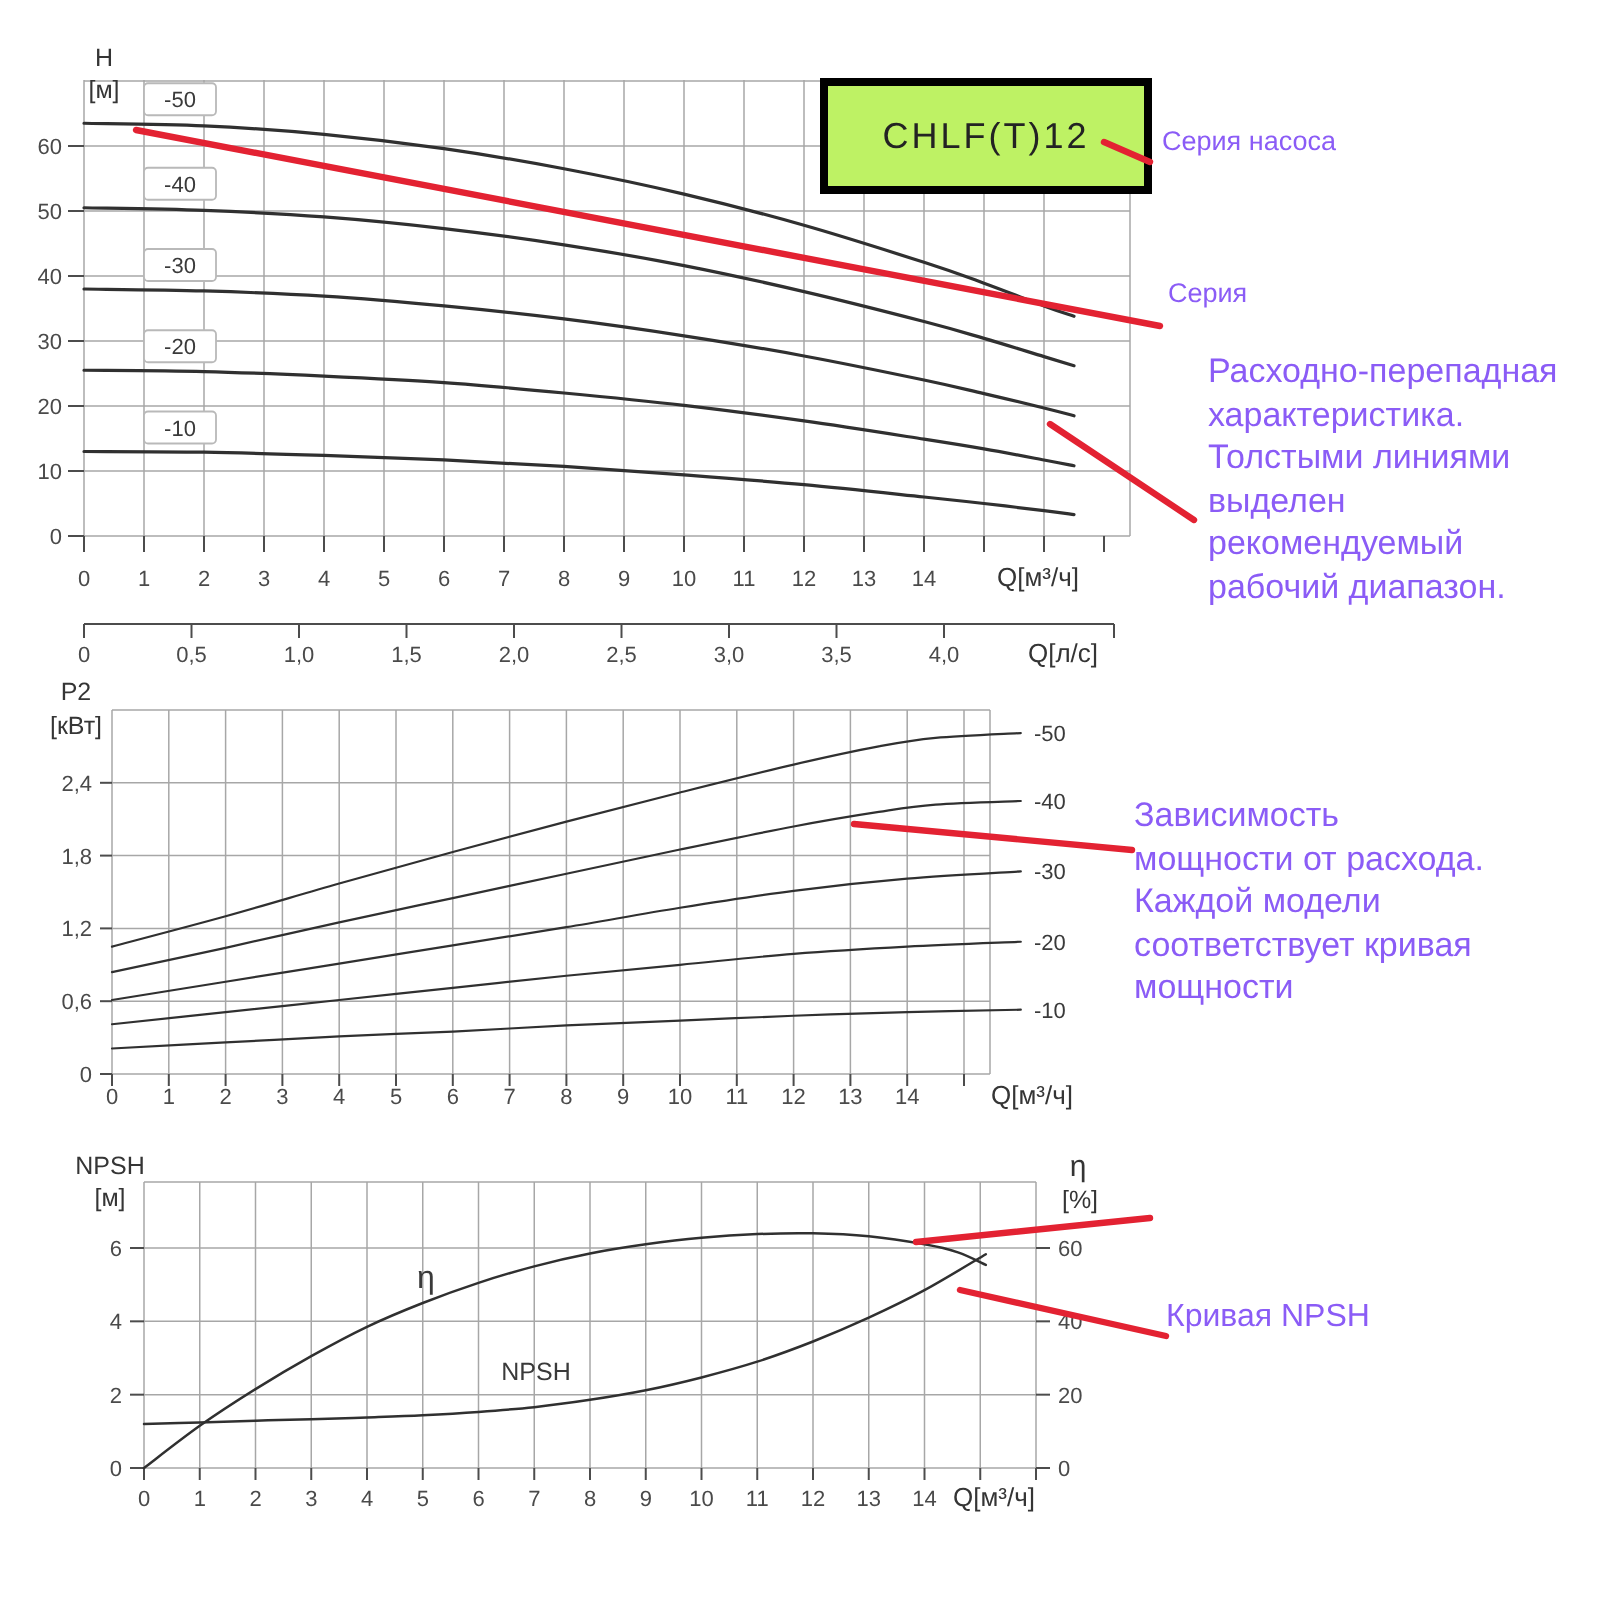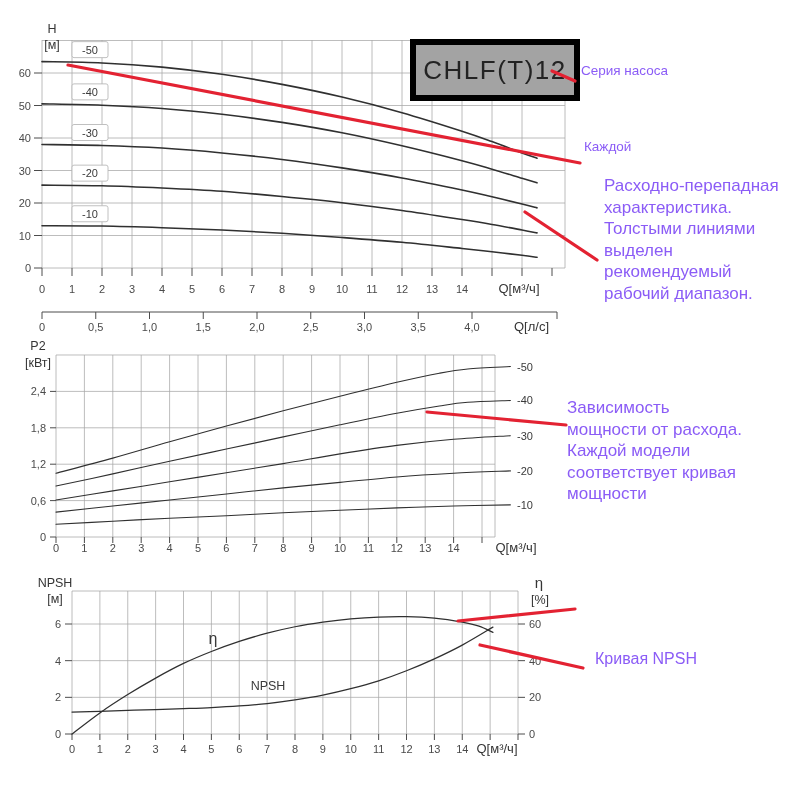--- a/index.html
+++ b/index.html
@@ -18,32 +18,32 @@
   .axislbl{font-size:13px;fill:#353535;}
   .axistitle{font-size:12.5px;fill:#353535;}
   .curve{fill:none;stroke:#303030;stroke-width:1.6;stroke-linecap:round;stroke-linejoin:round;}
   #chart-power .curve{stroke-width:1.1;}
   #chart-npsh .curve{stroke-width:1.25;}
   .serieslbl{font-size:11px;fill:#3a3a3a;}
   .labelbox{fill:#ffffff;stroke:#b9b9b9;stroke-width:0.9;}
   .curve-tag-big{font-size:16px;fill:#3a3a3a;}
   .curve-tag-small{font-size:12.5px;fill:#3a3a3a;}
   .eta-title{font-size:15px;fill:#353535;}
-  #series-box{position:absolute;left:410px;top:39px;width:158px;height:50px;background:#a3a3a3;
-    border:6px solid #000000;display:flex;align-items:center;justify-content:center;
-    font-size:26px;letter-spacing:1.5px;color:#232323;font-weight:500;z-index:2;}
+  #series-box{position:absolute;left:410px;top:39px;width:158px;height:50px;background:#bef264;
+    border:4px solid #000000;display:flex;align-items:center;justify-content:center;
+    font-size:18px;letter-spacing:1.5px;color:#232323;font-weight:500;z-index:2;}
   .callout{position:absolute;color:#8b5cf6;z-index:3;}
   .callout.small{font-size:13.5px;}
   .callout.note{font-size:17px;line-height:21.5px;white-space:pre-line;}
   #callout-series{left:581px;top:63px;}
   #callout-model{left:584px;top:139px;}
   #note-head{left:604px;top:175px;}
   #note-power{left:567px;top:397px;}
   #callout-eff{left:583px;top:604px;font-size:16px;}
-  #callout-npsh{left:595px;top:650px;font-size:16px;}
+  #callout-npsh{left:583px;top:650px;font-size:16px;}
   .redline{stroke:#e32232;stroke-width:3.2;stroke-linecap:round;}
 </style>
 </head>
 <body>
 
 <div id="sheet">
 
   <svg id="chart-head" class="chart" viewBox="0 0 600 345">
       <g class="grid">
         <line x1="42" y1="40" x2="42" y2="268"></line>
@@ -329,21 +329,21 @@
       <text x="540" y="604" class="axistitle" text-anchor="middle">[%]</text>
       <path d="M72 734C76.65 730.49 90.58 719.49 99.875 712.91705C109.17 706.35 118.46 700.39 127.75 694.58405C137.04 688.78 146.33 683.28 155.625 678.08435C164.92 672.89 174.21 667.85 183.5 663.41795C192.79 658.99 202.08 655.17 211.375 651.5015C220.67 647.83 229.96 644.47 239.25 641.41835C248.54 638.36 257.83 635.61 267.125 633.1685C276.42 630.72 285.71 628.59 295 626.75195C304.29 624.92 313.58 623.48 322.875 622.1687C332.17 620.85 341.46 619.72 350.75 618.8687600000001C360.04 618.01 369.33 617.40 378.625 617.0354600000001C387.92 616.67 397.21 616.49 406.5 616.6688C415.79 616.85 425.08 617.22 434.375 618.13544C443.67 619.05 454.82 620.82 462.25 622.1687C469.68 623.51 473.86 624.49 478.97499999999997 626.20196C484.09 627.91 490.59 631.40 492.91249999999997 632.43518" class="curve"></path>
       <text x="213" y="644" class="curve-tag-big" text-anchor="middle">η</text>
       <path d="M72 712.0004C76.65 711.88 90.58 711.54 99.875 711.26708C109.17 710.99 118.46 710.63 127.75 710.35043C137.04 710.08 146.33 709.89 155.625 709.61711C164.92 709.34 174.21 709.04 183.5 708.70046C192.79 708.36 202.08 708.06 211.375 707.6004800000001C220.67 707.14 229.96 706.62 239.25 705.95051C248.54 705.28 257.83 704.58 267.125 703.56722C276.42 702.56 285.71 701.31 295 699.90062C304.29 698.50 313.58 697.00 322.875 695.13404C332.17 693.27 341.46 691.10 350.75 688.71749C360.04 686.33 369.33 683.83 378.625 680.8343C387.92 677.84 397.21 674.42 406.5 670.75115C415.79 667.08 425.08 663.11 434.375 658.8347C443.67 654.56 452.49 650.37 462.25 645.08495C472.01 639.80 487.80 630.11 492.91249999999997 627.11861" class="curve"></path>
       <text x="268" y="690" class="curve-tag-small" text-anchor="middle">NPSH</text>
     </svg>
 
   <div id="series-box">CHLF(T)12</div>
 
   <div class="callout small" id="callout-series">Серия насоса</div>
-  <div class="callout small" id="callout-model">Каждой</div>
+  <div class="callout small" id="callout-model">Серия</div>
   <div class="callout note" id="note-head">Расходно-перепадная
 характеристика.
 Толстыми линиями
 выделен
 рекомендуемый
 рабочий диапазон.</div>
   <div class="callout note" id="note-power">Зависимость
 мощности от расхода.
 Каждой модели
 соответствует кривая

